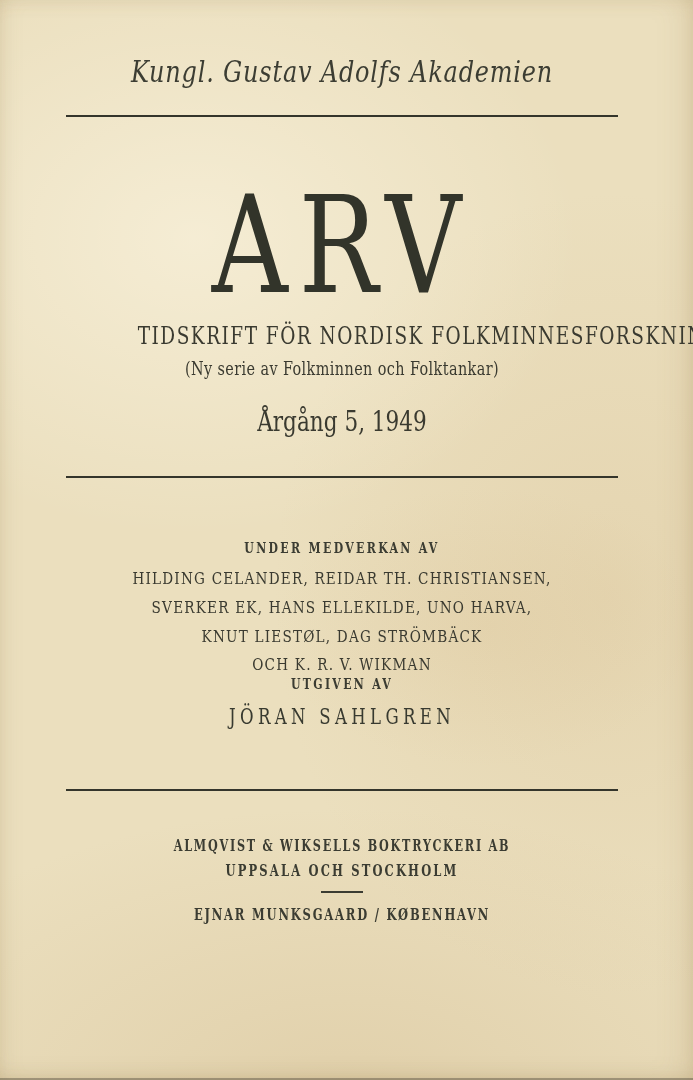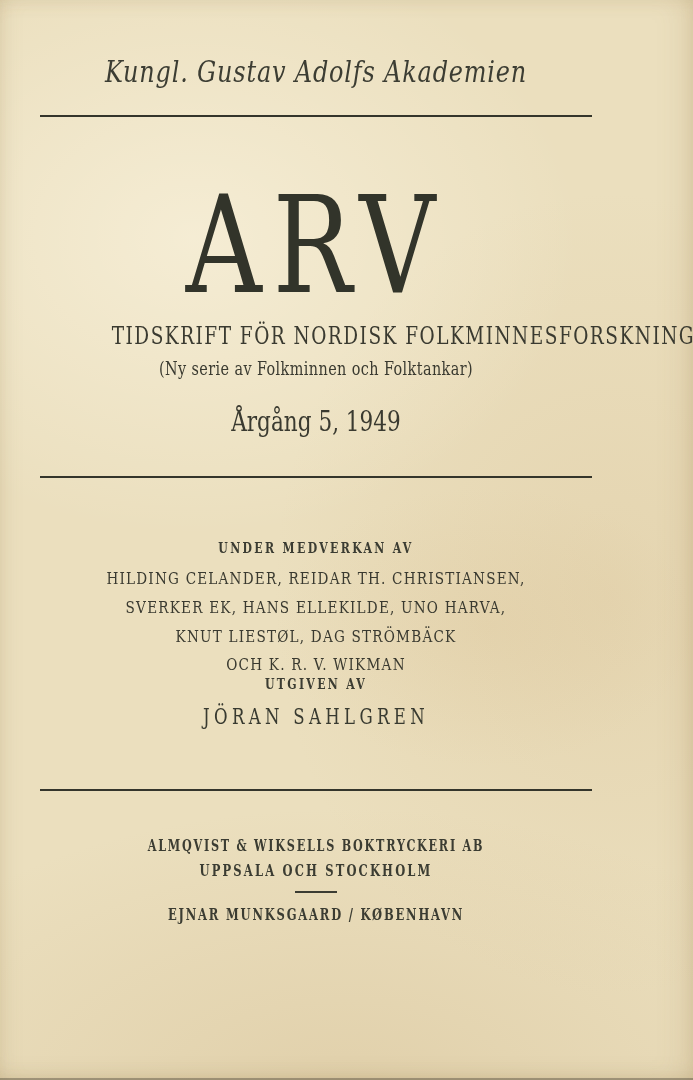--- a/index.html
+++ b/index.html
@@ -18,21 +18,21 @@
       inset 14px 0 26px -16px rgba(150,120,70,0.18),
       inset 0 -12px 24px -14px rgba(140,112,64,0.25),
       inset 0 10px 22px -14px rgba(150,120,70,0.12);
     font-family:"DejaVu Serif","Liberation Serif",serif;
     color:#3a3a30;
   }
   .page::after{ 
     content:"";position:absolute;left:0;right:0;bottom:0;height:2px;
     background:rgba(70,64,52,0.40);
   }
-  .content{position:absolute;left:40px;width:552px;top:0;height:100%;}
+  .content{position:absolute;left:66px;width:552px;top:0;height:100%;}
   .line{position:absolute;left:0;width:100%;text-align:center;white-space:nowrap;line-height:1.2;}
   .rule{position:absolute;left:0;width:552px;height:2px;background:#34352b;}
   
   .sx70{transform:scaleX(.70)} .sx72{transform:scaleX(.72)} .sx74{transform:scaleX(.74)}
   .sx78{transform:scaleX(.78)} .sx80{transform:scaleX(.80)}
 
   .society{top:54px;font-size:30px;font-style:italic;letter-spacing:1px;color:#3c3d33;}
   .arv{top:178px;font-size:135px;line-height:1;letter-spacing:14px;color:#32342a;font-weight:400;}
   .subtitle{top:321px;font-size:25px;letter-spacing:2px;}
   .series{top:358px;font-size:18px;letter-spacing:0.5px;}

